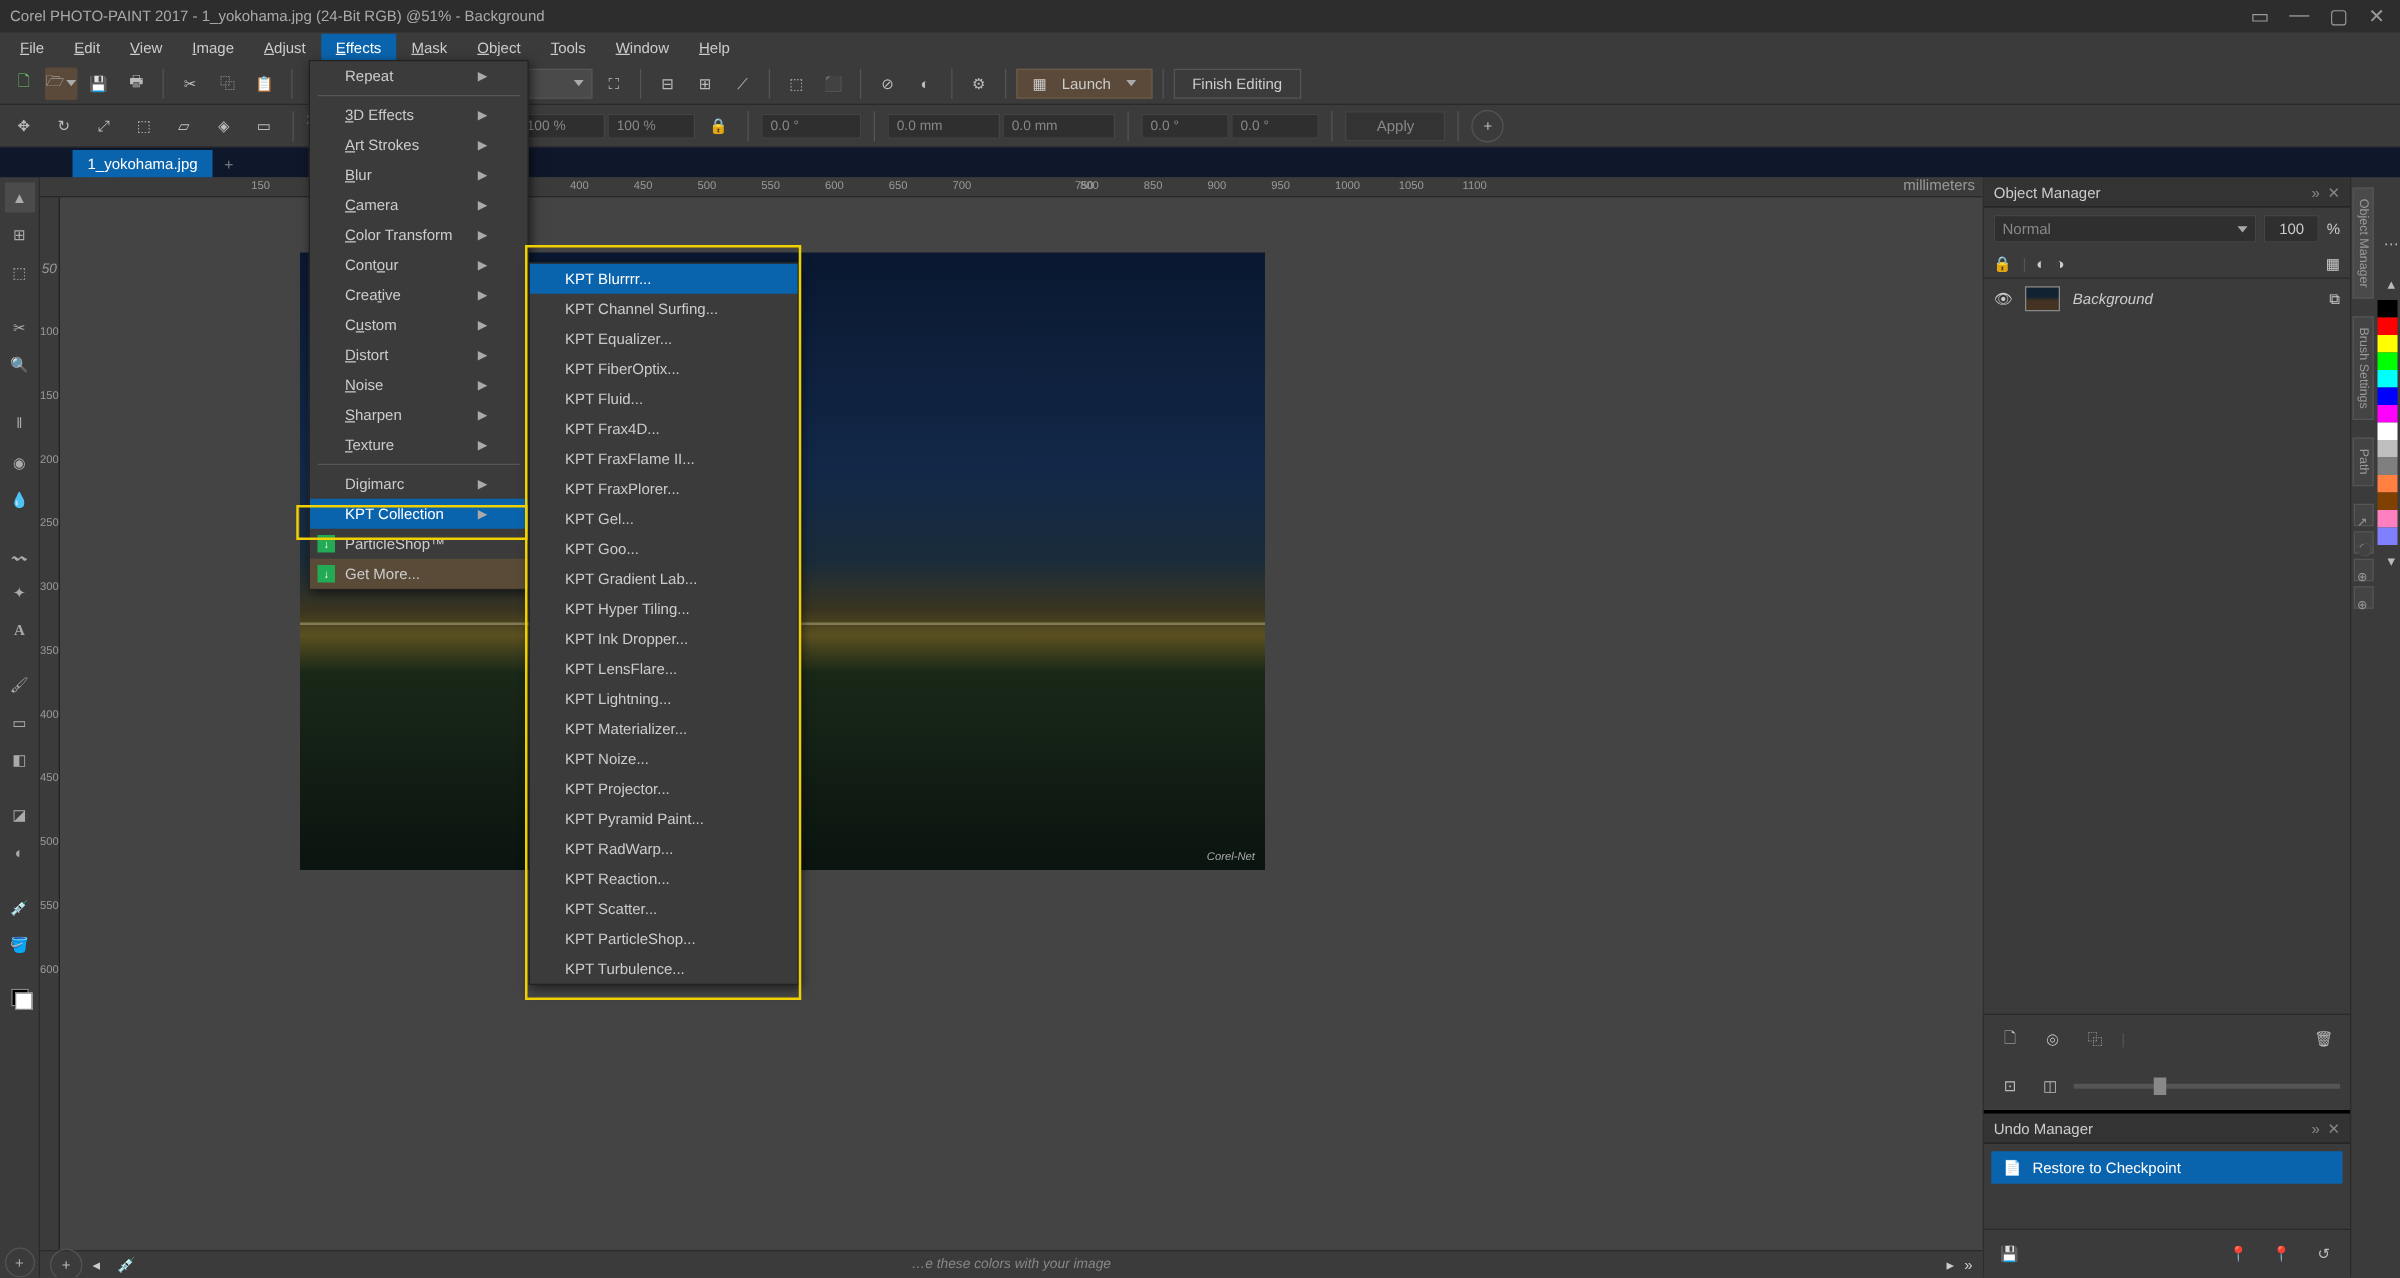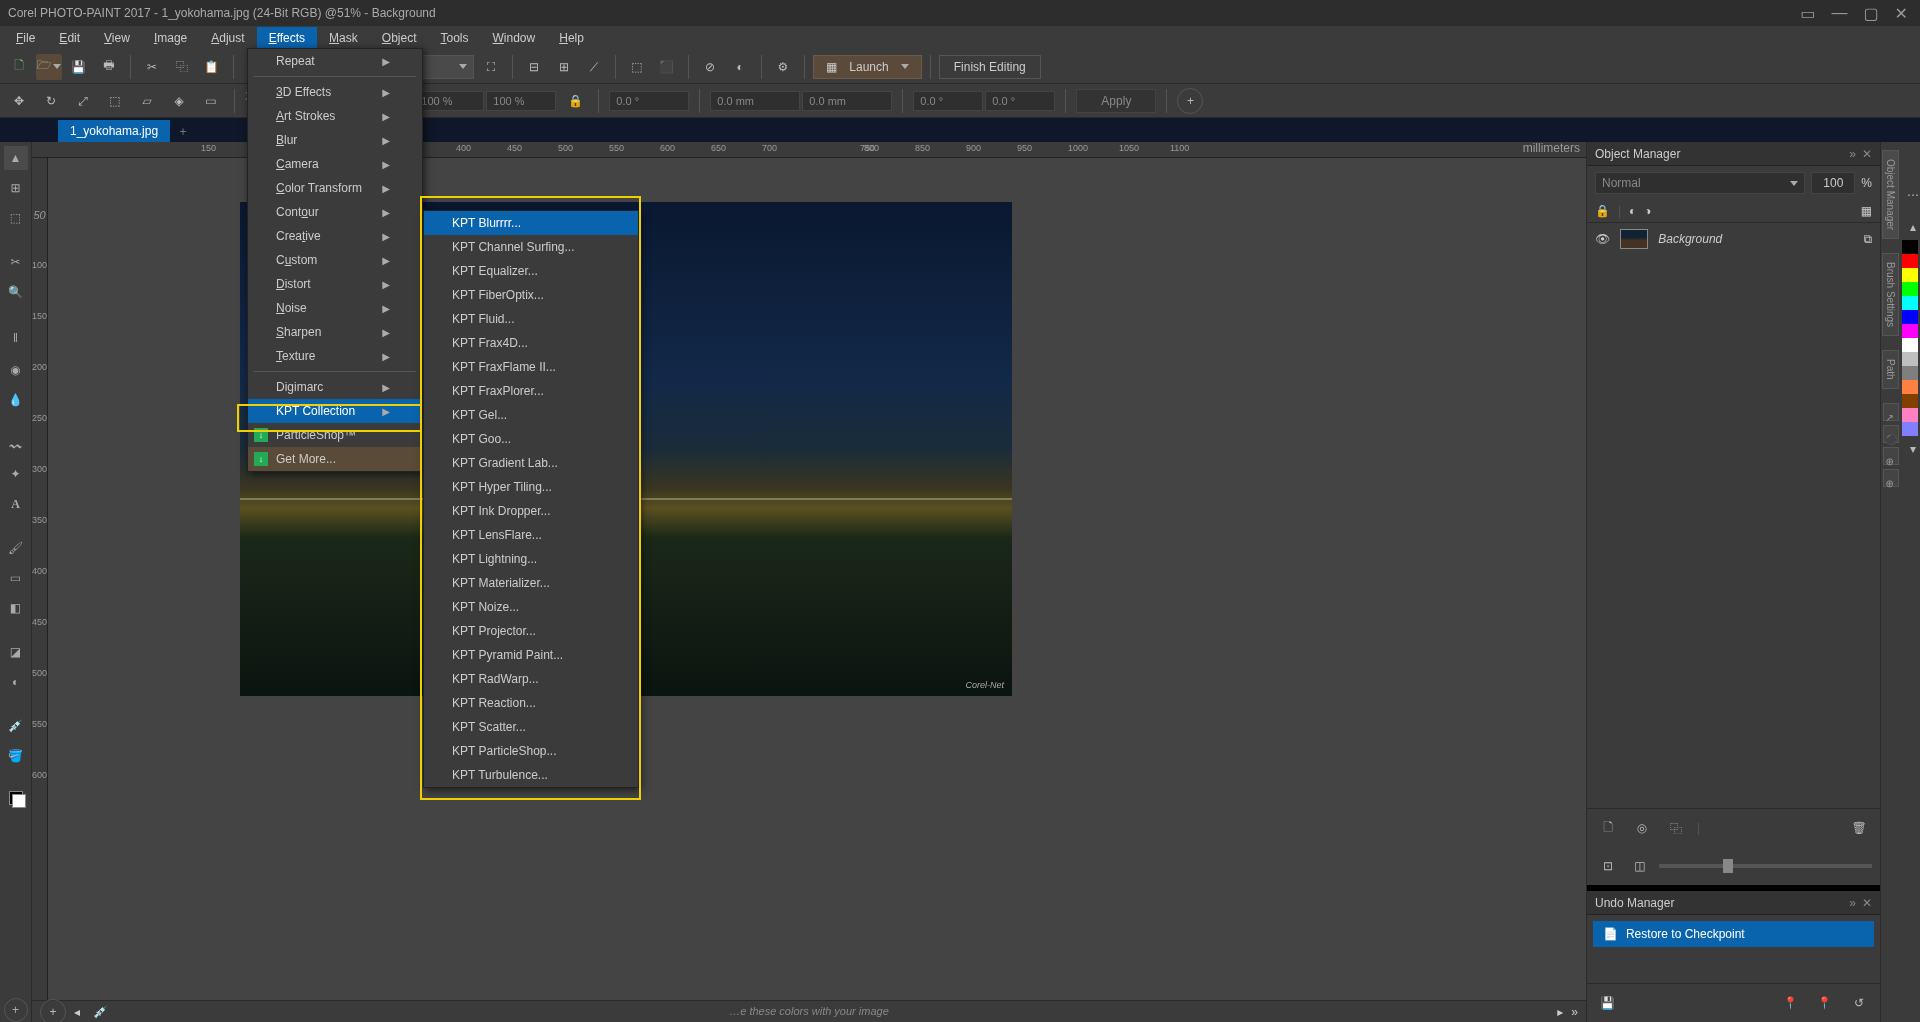--- a/index.html
+++ b/index.html
@@ -49,21 +49,21 @@
 .opacity-box { width:44px; height:22px; background:#2f2f2f; border:1px solid #444; display:flex; align-items:center; justify-content:center; color:#ccc;}
 .lock-row { display:flex; align-items:center; padding:4px 8px; gap:8px; border-bottom:1px solid #2a2a2a;}
 .obj-list { flex:1; background:#3b3b3b; overflow:auto;}
 .obj-row { display:flex; align-items:center; padding:6px 8px; gap:10px;}
 .obj-thumb { width:28px; height:20px; border:1px solid #888; background: linear-gradient(to bottom,#123 40%,#432 60%);}
 .obj-name { font-style: italic; }
 .obj-buttons { display:flex; padding:6px 8px; gap:8px; border-top:1px solid #2a2a2a; align-items:center;}
 .slider-row { display:flex; align-items:center; padding:6px 8px; gap:6px;}
 .slider { flex:1; height:4px; background:#555; position:relative;}
 .slider-thumb { width:10px; height:14px; background:#888; position:absolute; left:30%; top:-5px;}
-.undo-panel { border-top: 6px solid #000000;}
+.undo-panel { border-top: 3px solid #000000;}
 .undo-item { background:#0a64ad; color:#fff; padding:6px 10px; margin:6px; display:flex; align-items:center; gap:8px;}
 .color-strip { width: 20px; background: #3b3b3b; display:flex; flex-direction:column; padding-top:40px;}
 .color-sw { width:16px; height:14px; margin:0 auto;}
 .bottom-hint-bar { position: relative; height: 22px; background: #3b3b3b; border-top: 1px solid #2a2a2a; display:flex; align-items:center; padding:0 8px; gap:8px;}
 .hint-text { position:absolute; left:50%; transform:translateX(-50%); top:4px; font-style:italic; color:#888; font-size:11px;}
 
 .menu { position: absolute; background: #3b3b3b; border: 1px solid #222; box-shadow: 2px 2px 8px rgba(0,0,0,0.6); z-index: 100; }
 .menu-item { padding: 5px 32px 5px 28px; color: #ccc; display:flex; align-items:center; justify-content:space-between; white-space:nowrap; cursor:pointer; position:relative;}
 .menu-item.hilite { background:#0a64ad; color:#fff; }
 .menu-item.hilite-amber { background:#5a4a38; }

